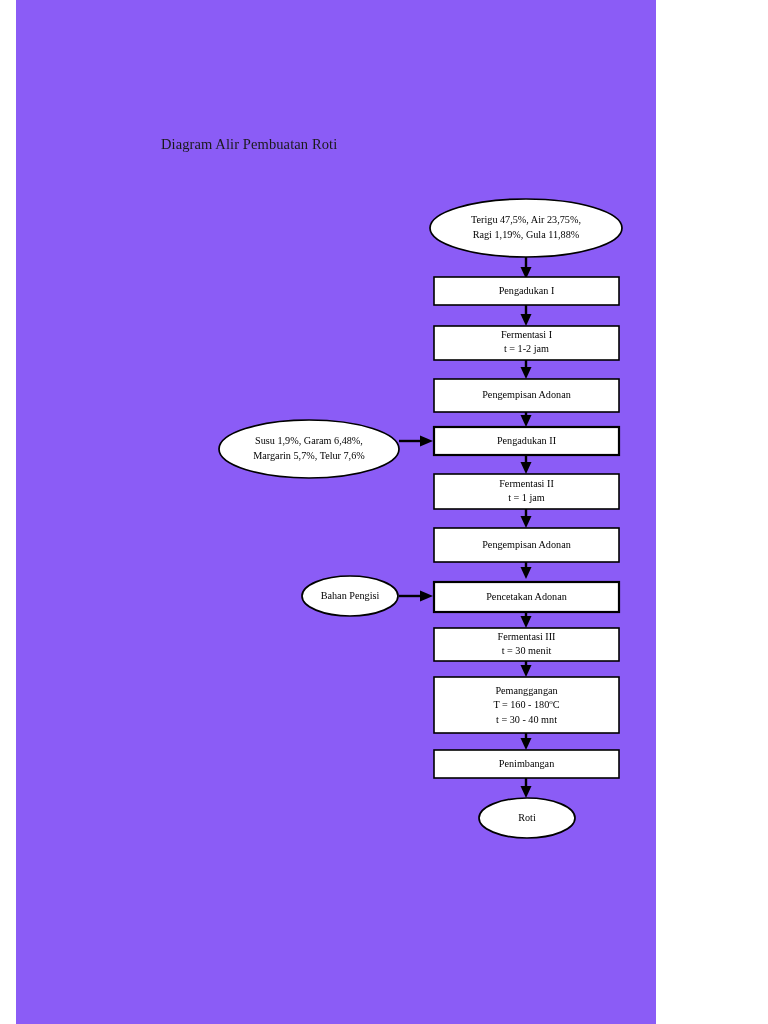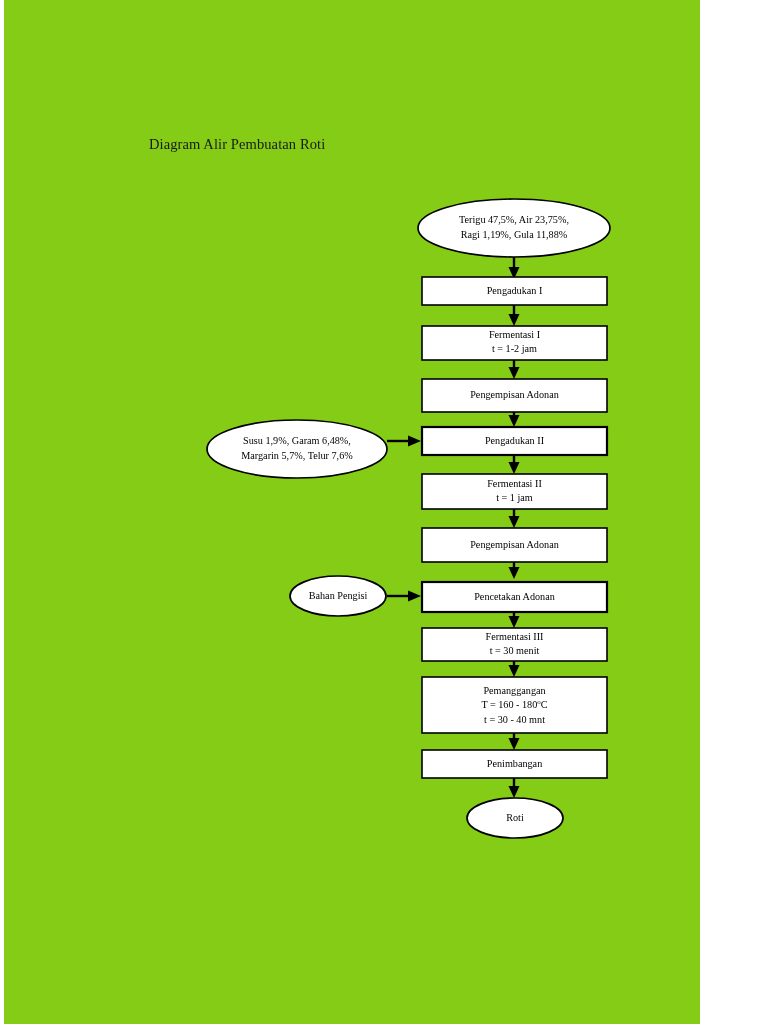--- a/index.html
+++ b/index.html
@@ -11,24 +11,24 @@
   body {
     width: 768px;
     height: 1024px;
     position: relative;
     font-family: "Liberation Serif", "DejaVu Serif", serif;
     color: #000000;
     overflow: hidden;
   }
   #page {
     position: absolute;
-    left: 4px; top: 0;
-    width: 696px;
+    left: 16px; top: 0;
+    width: 640px;
     height: 1024px;
-    background: #84cc16;
+    background: #8b5cf6;
   }
   #diagram-title {
     position: absolute;
     left: 145px;
     top: 136px;
     font-family: "Liberation Serif", "DejaVu Serif", serif;
     font-size: 14.5px;
     line-height: 17px;
     color: #1a1a1a;
     white-space: nowrap;

